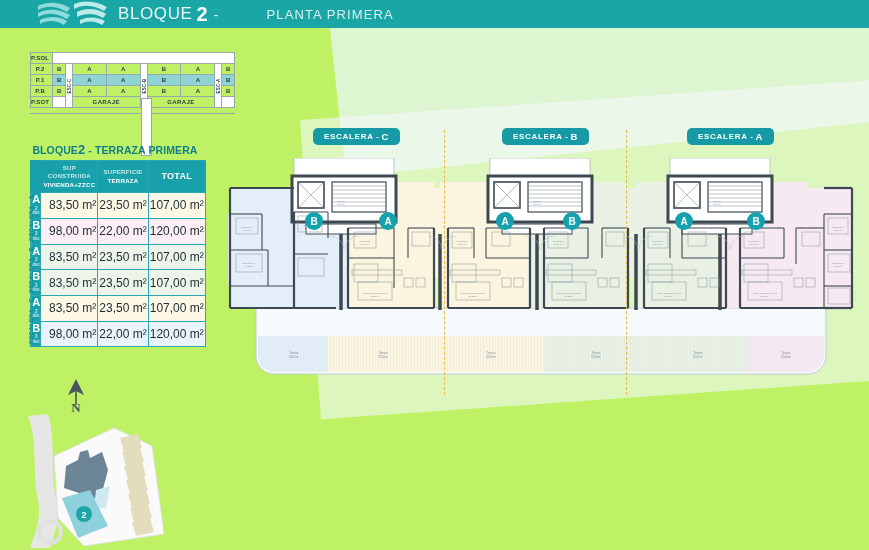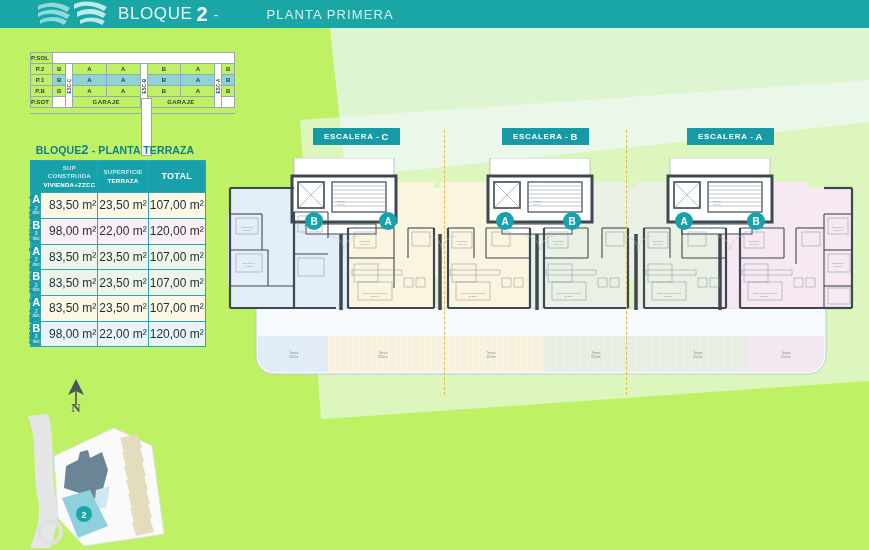--- a/index.html
+++ b/index.html
@@ -74,21 +74,21 @@
   td.val { text-align:right; font-size:12px; font-weight:normal; color:#1d2b33;
            padding:3px 1px; white-space:nowrap; }
   
   .tint-cream { background:#fdf8e6; }
   .tint-pink  { background:#fbeef4; }
   .tint-green { background:#edf5ea; }
   .tint-blue  { background:#eaf2fa; }
 
   
   .esc-badge {
-    position:absolute; top:128px; height:17px; background:#169aa5; border-radius:0;
+    position:absolute; top:128px; height:17px; background:#169aa5; border-radius:5px;
     color:#fff; font-size:8px; font-weight:bold; letter-spacing:.7px;
     display:flex; align-items:center; justify-content:center; padding:0 11px; z-index:14;
     white-space:nowrap;
   }
   .esc-badge .bl { font-size:9.5px; margin-left:2px; }
   #badge-c { left:313px; }
   #badge-b { left:502px; }
   #badge-a { left:687px; }
 
   
@@ -185,21 +185,21 @@
         <td class="blank"></td>
       </tr>
     </tbody>
       </table>
     <div id="stair-shaft"></div>
   </div>
   <div id="sec-underline"></div>
 
   <div id="main-table-wrap">
     <div id="table-title">
-      <span>BLOQUE</span><span class="big">2</span> <span>- PLANTA TERRAZA</span>
+      <span>BLOQUE</span><span class="big">2</span> <span>- TERRAZA PRIMERA</span>
     </div>
     <table id="data-table">
       <tbody>
           <tr>
         <th class="th-main" colspan="2" style="border-color:#18a0ab;background:#18a0ab;width:35px;"></th>
         <th class="th-main">
           <span class="th-sub">SUP CONSTRUIDA</span><br><span>VIVIENDA+ZZCC</span>
         </th>
         <th class="th-main">
           <span class="th-sub">SUPERFICIE</span><br><span>TERRAZA</span>

